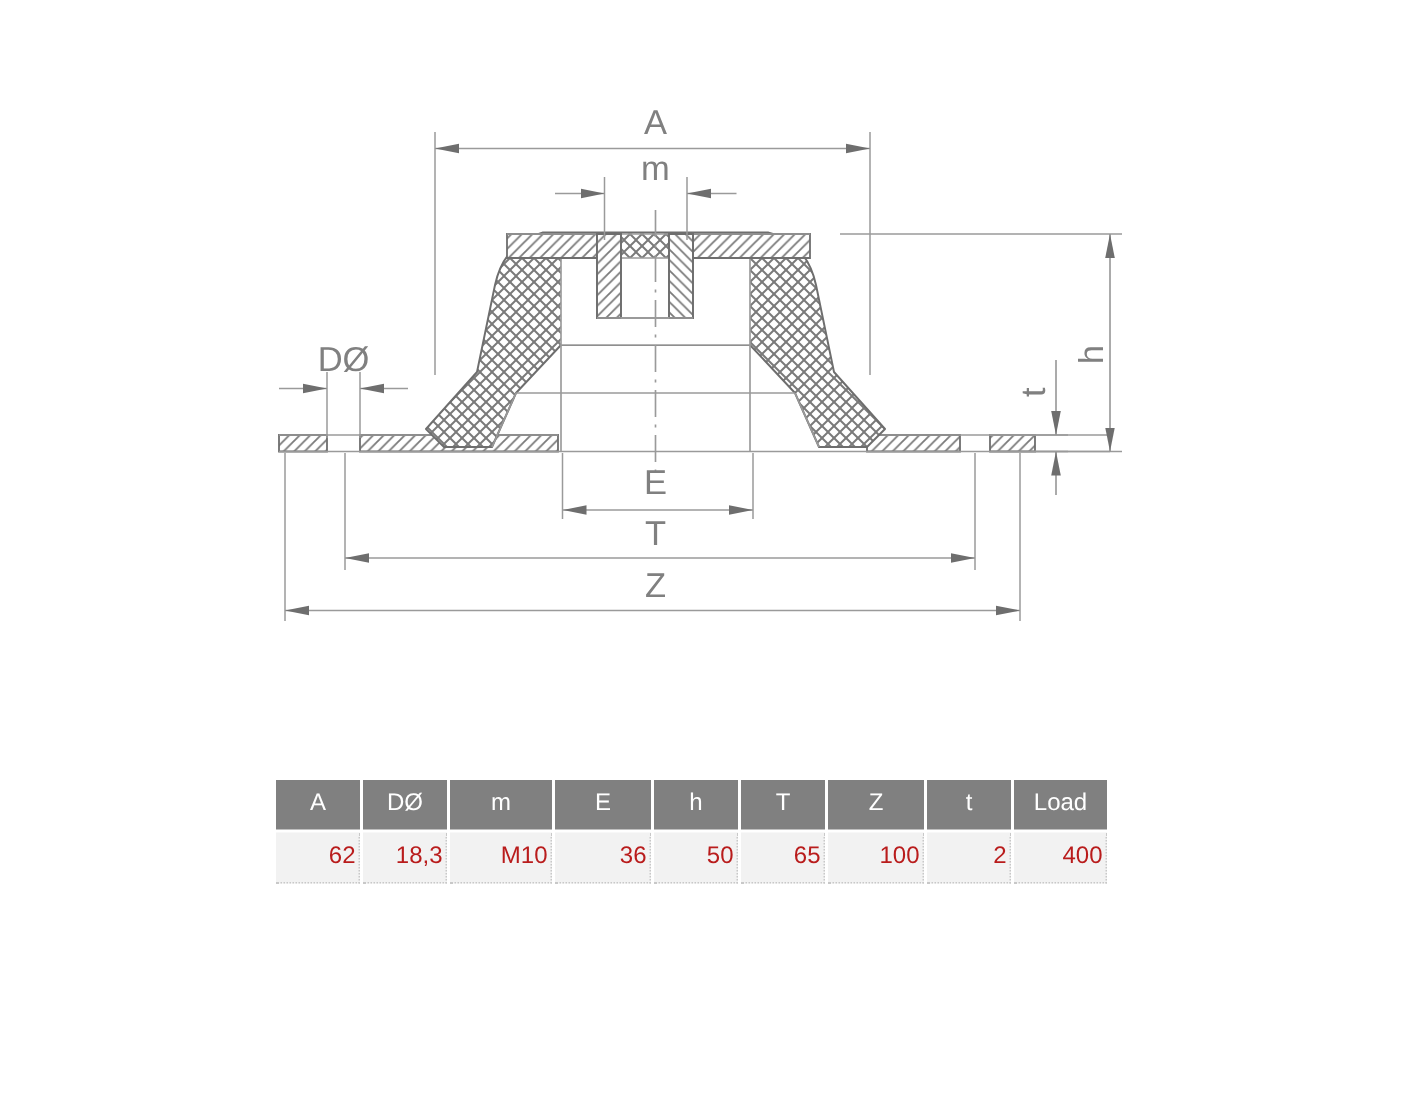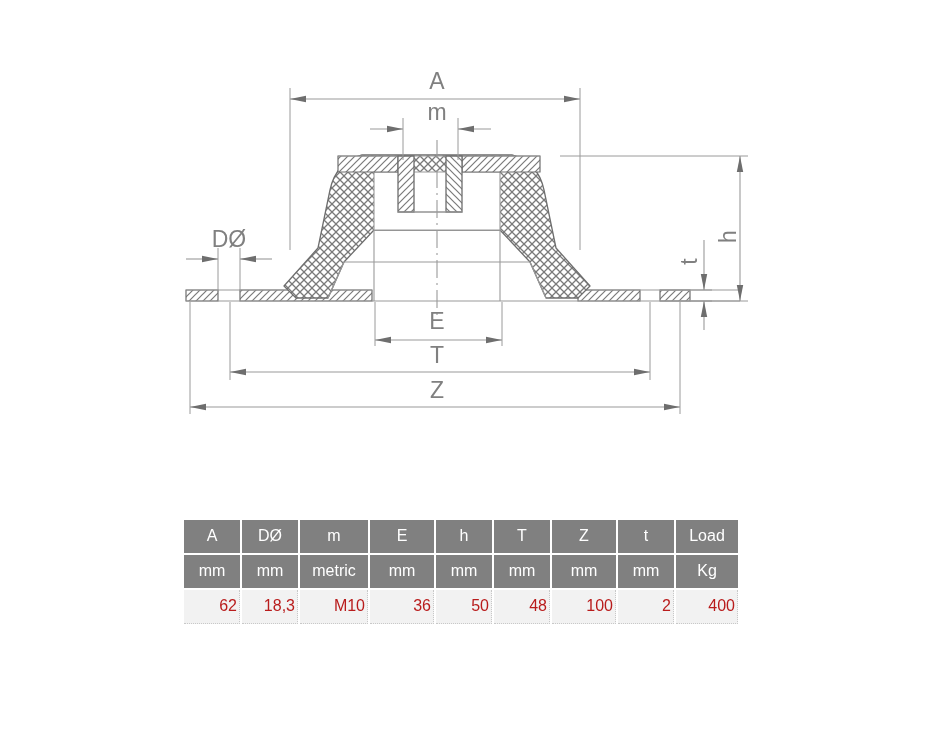--- a/index.html
+++ b/index.html
@@ -266,39 +266,28 @@
         <th>A</th>
         <th>DØ</th>
         <th>m</th>
         <th>E</th>
         <th>h</th>
         <th>T</th>
         <th>Z</th>
         <th>t</th>
         <th>Load</th>
       </tr>
-      <tr>
-        <th>mm</th>
-        <th>mm</th>
-        <th>metric</th>
-        <th>mm</th>
-        <th>mm</th>
-        <th>mm</th>
-        <th>mm</th>
-        <th>mm</th>
-        <th>Kg</th>
-      </tr>
     </thead>
     <tbody>
       <tr>
         <td>62</td>
         <td>18,3</td>
         <td>M10</td>
         <td>36</td>
         <td>50</td>
-        <td>48</td>
+        <td>65</td>
         <td>100</td>
         <td>2</td>
         <td>400</td>
       </tr>
     </tbody>
   </table>
 </div>
 
 </body></html>

